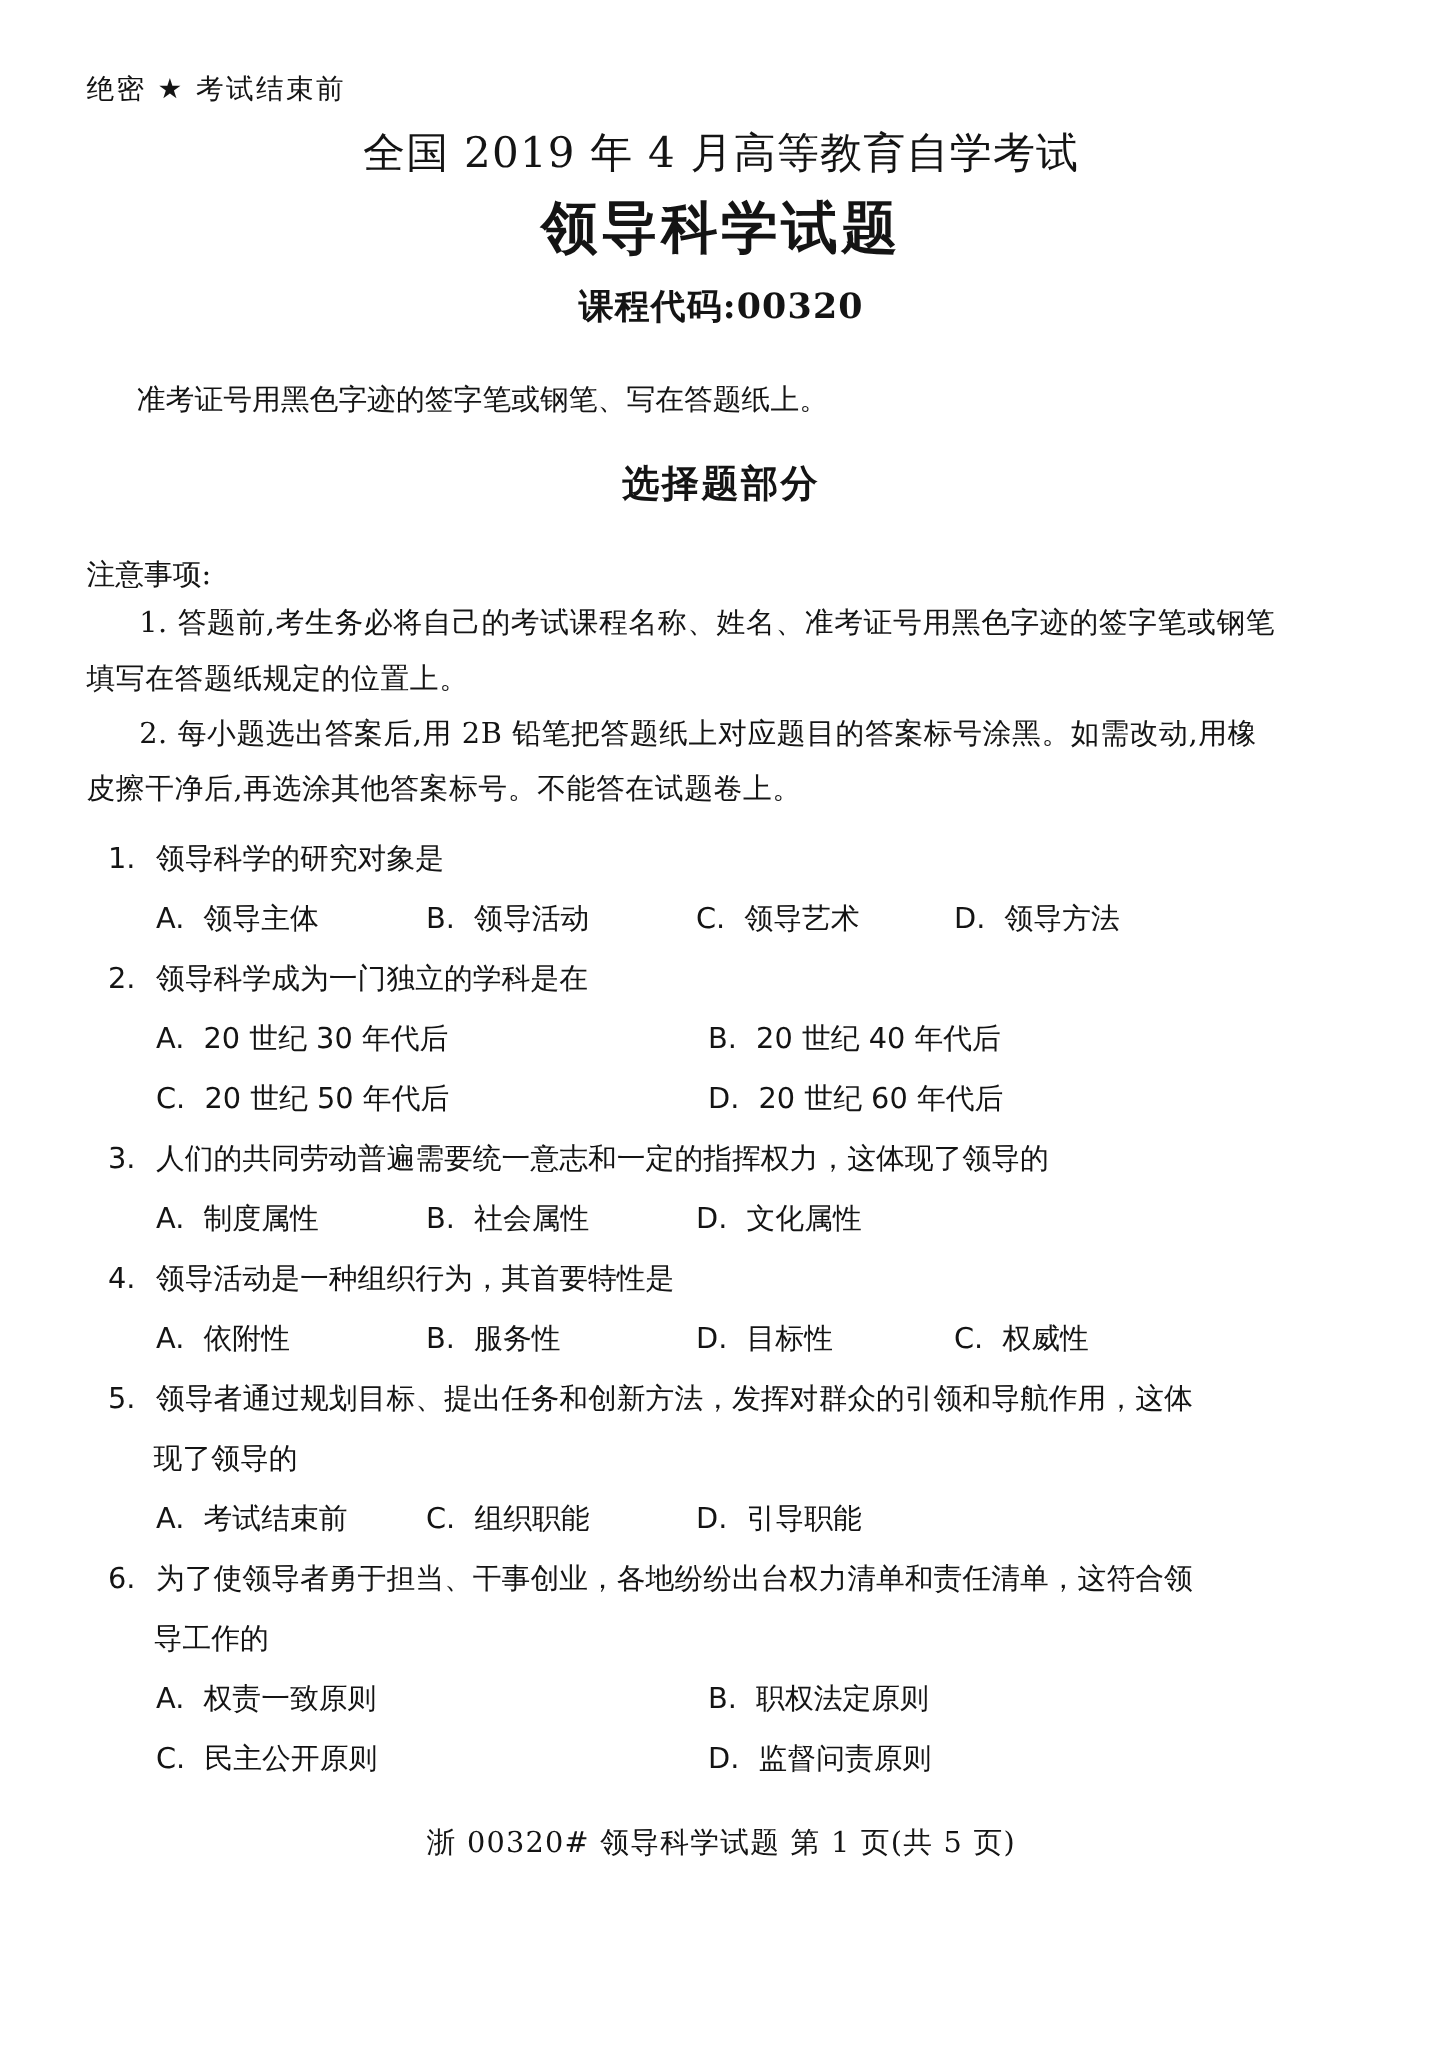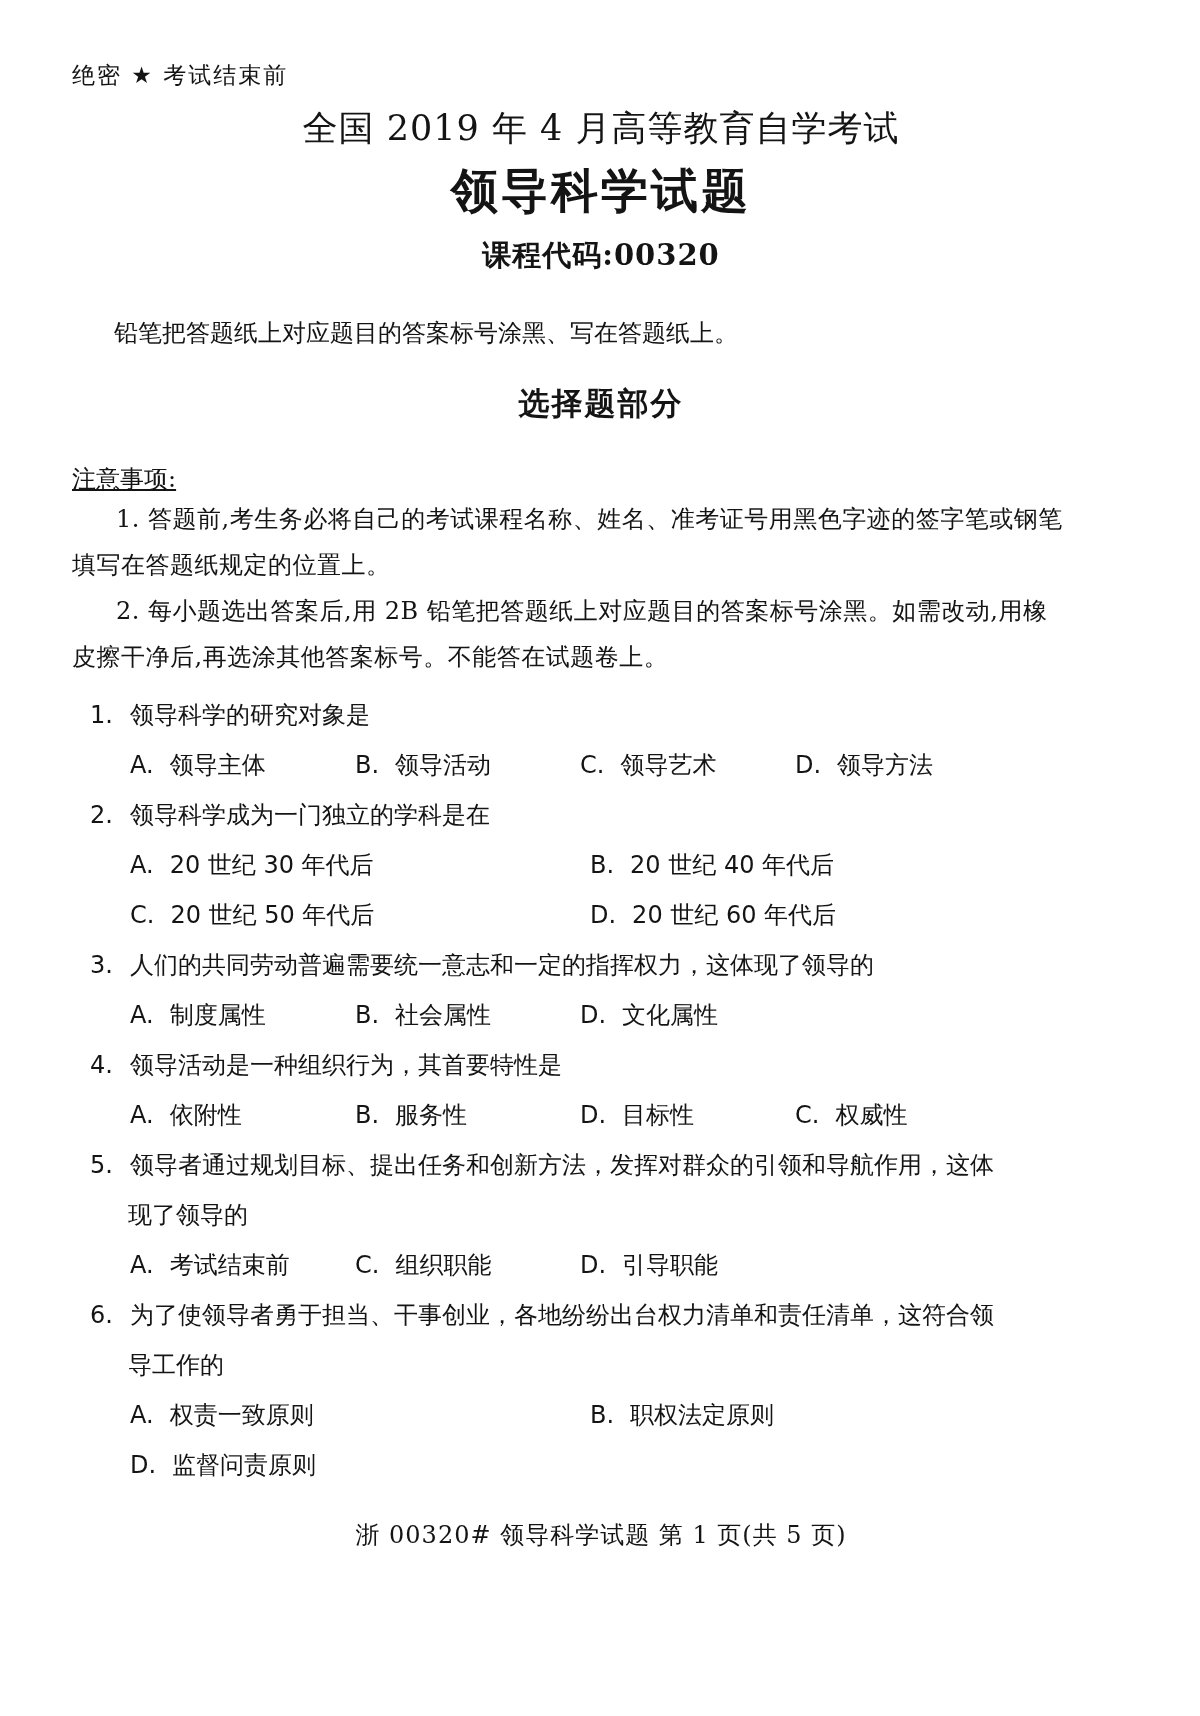--- a/index.html
+++ b/index.html
@@ -58,21 +58,20 @@
     font-size: 31px;
     line-height: 42px;
     font-weight: bold;
     letter-spacing: 2px;
     font-family: "DejaVu Sans", "Liberation Sans", sans-serif;
   }
   .notes-title {
     margin-top: 38px;
     font-size: 24px;
     line-height: 34px;
-    text-decoration: underline;
   }
   .note-line {
     font-size: 24px;
     line-height: 46px;
     letter-spacing: 0.5px;
   }
   .note-line.indent { padding-left: 44px; }
   .section-heading {
     margin-top: 58px;
     font-weight: bold;
@@ -120,21 +119,21 @@
   }
 </style>
 </head>
 <body>
 
 <div class="page">
   <div class="classification">绝密 ★ 考试结束前</div>
   <div class="title1">全国 2019 年 4 月高等教育自学考试</div>
   <div class="title2">领导科学试题</div>
   <div class="course-code">课程代码:00320</div>
-  <div class="notice">铅笔把答题纸上对应题目的答案标号涂黑、写在答题纸上。</div>
+  <div class="notice">准考证号用黑色字迹的签字笔或钢笔、写在答题纸上。</div>
   <div class="part-heading">选择题部分</div>
   <div class="notes-title">注意事项:</div>
   <div class="note-line indent">1. 答题前,考生务必将自己的考试课程名称、姓名、准考证号用黑色字迹的签字笔或钢笔</div>
   <div class="note-line">填写在答题纸规定的位置上。</div>
   <div class="note-line indent">2. 每小题选出答案后,用 2B 铅笔把答题纸上对应题目的答案标号涂黑。如需改动,用橡</div>
   <div class="note-line">皮擦干净后,再选涂其他答案标号。不能答在试题卷上。</div>
   <div class="questions">
       <div class="question">
         <div class="stem-line">
           <span class="qnum">1.</span>
@@ -200,18 +199,19 @@
         <div class="stem-line">
           <span class="qnum">6.</span>
           <span>为了使领导者勇于担当、干事创业，各地纷纷出台权力清单和责任清单，这符合领</span>
         </div>
         <div class="stem-line cont">
           <span>导工作的</span>
         </div>
         <div class="opts two">
           <span class="opt"><span class="opt-label">A.</span><span>权责一致原则</span></span>
           <span class="opt"><span class="opt-label">B.</span><span>职权法定原则</span></span>
+          <span class="opt"><span class="opt-label">C.</span><span>民主公开原则</span></span>
           <span class="opt"><span class="opt-label">D.</span><span>监督问责原则</span></span>
         </div>
       </div>
     </div>
   <div class="footer">浙 00320# 领导科学试题 第 1 页(共 5 页)</div>
 </div>
 
 </body></html>

